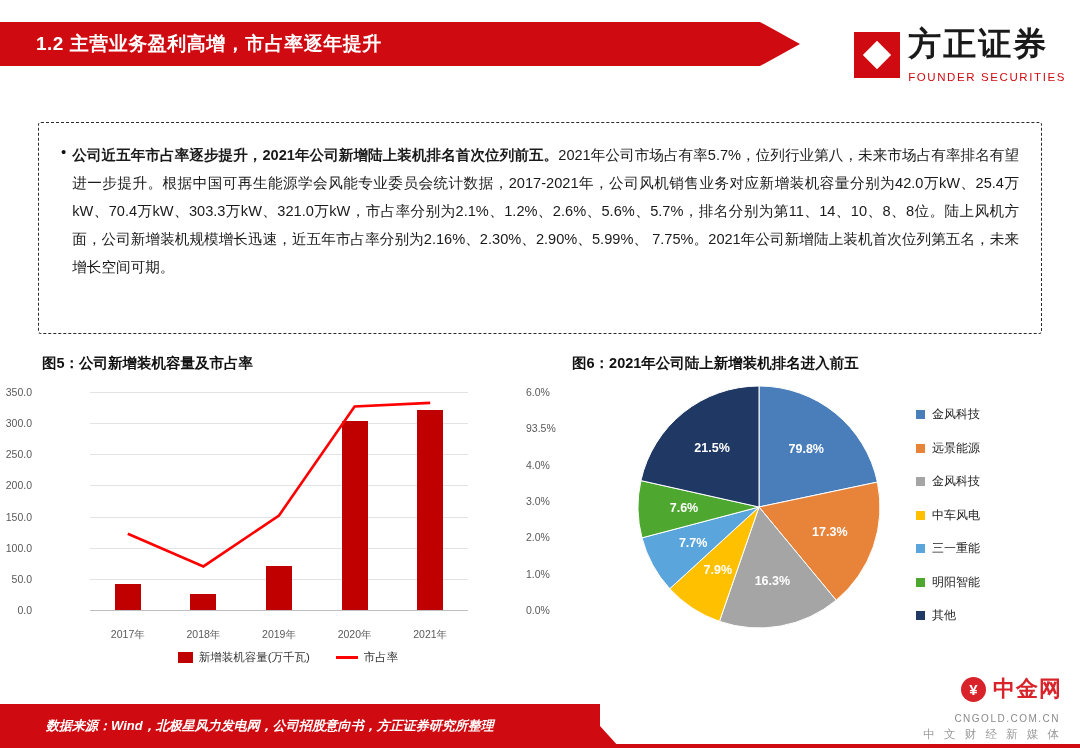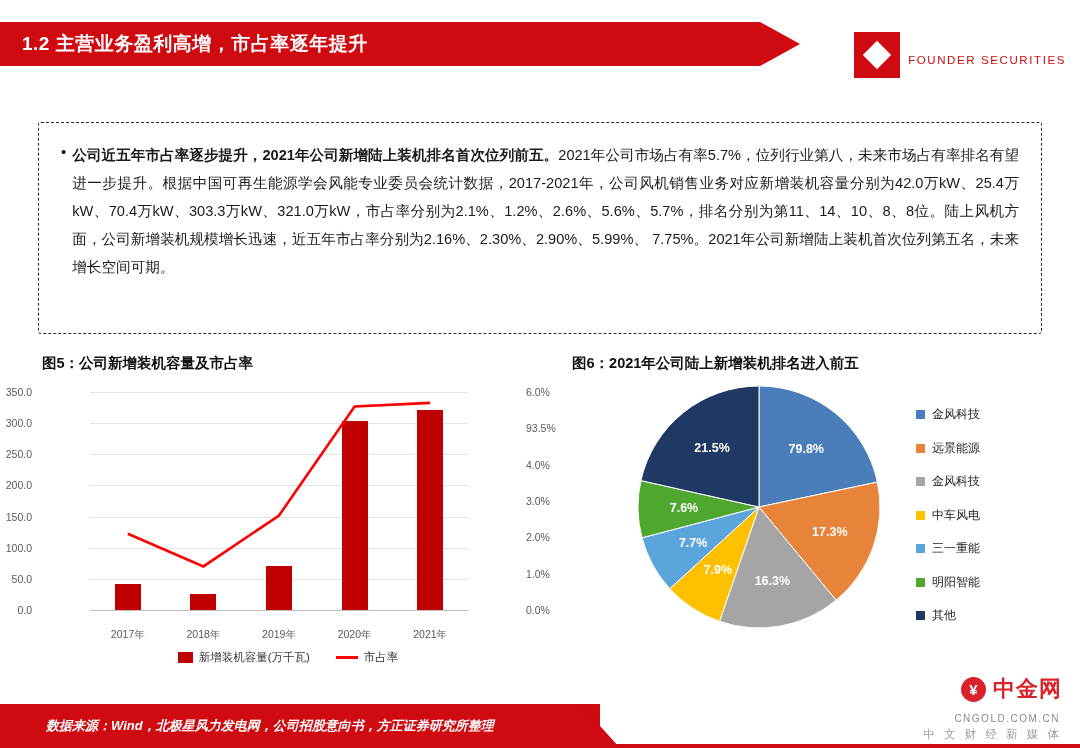--- a/index.html
+++ b/index.html
@@ -11,21 +11,21 @@
     overflow:hidden;
   }
   
   .header-banner{
     position:absolute; left:0; top:22px; width:800px; height:44px;
     background:#cf0a11;
     clip-path: polygon(0 0, 760px 0, 800px 50%, 760px 100%, 0 100%);
     display:flex; align-items:center;
   }
   .header-title{
-    color:#ffffff; font-size:19px; font-weight:bold; padding-left:22px;
+    color:#ffffff; font-size:19px; font-weight:bold; padding-left:36px;
     letter-spacing:0.5px; white-space:nowrap;
   }
   .logo-wrap{
     position:absolute; right:14px; top:24px; width:240px; height:62px;
     display:flex; align-items:center; justify-content:flex-end;
   }
   .logo-mark{
     width:46px; height:46px; background:#cf0a11; position:relative; margin-right:8px;
     transform:rotate(0deg);
   }
@@ -106,20 +106,21 @@
 </head>
 <body>
 
 <div class="header-banner">
   <div class="header-title">1.2 主营业务盈利高增，市占率逐年提升</div>
 </div>
 
 <div class="logo-wrap">
   <div class="logo-mark"></div>
   <div class="logo-text">
+    <div class="logo-cn">方正证券</div>
     <div class="logo-en">FOUNDER SECURITIES</div>
   </div>
 </div>
 
 <div class="callout">
   <div class="callout-inner">
     <div class="bullet">•</div>
     <div class="callout-text">
       <b>公司近五年市占率逐步提升，2021年公司新增陆上装机排名首次位列前五。</b><span>2021年公司市场占有率5.7%，位列行业第八，未来市场占有率排名有望进一步提升。根据中国可再生能源学会风能专业委员会统计数据，2017-2021年，公司风机销售业务对应新增装机容量分别为42.0万kW、25.4万kW、70.4万kW、303.3万kW、321.0万kW，市占率分别为2.1%、1.2%、2.6%、5.6%、5.7%，排名分别为第11、14、10、8、8位。陆上风机方面，公司新增装机规模增长迅速，近五年市占率分别为2.16%、2.30%、2.90%、5.99%、 7.75%。2021年公司新增陆上装机首次位列第五名，未来增长空间可期。</span>
     </div>

